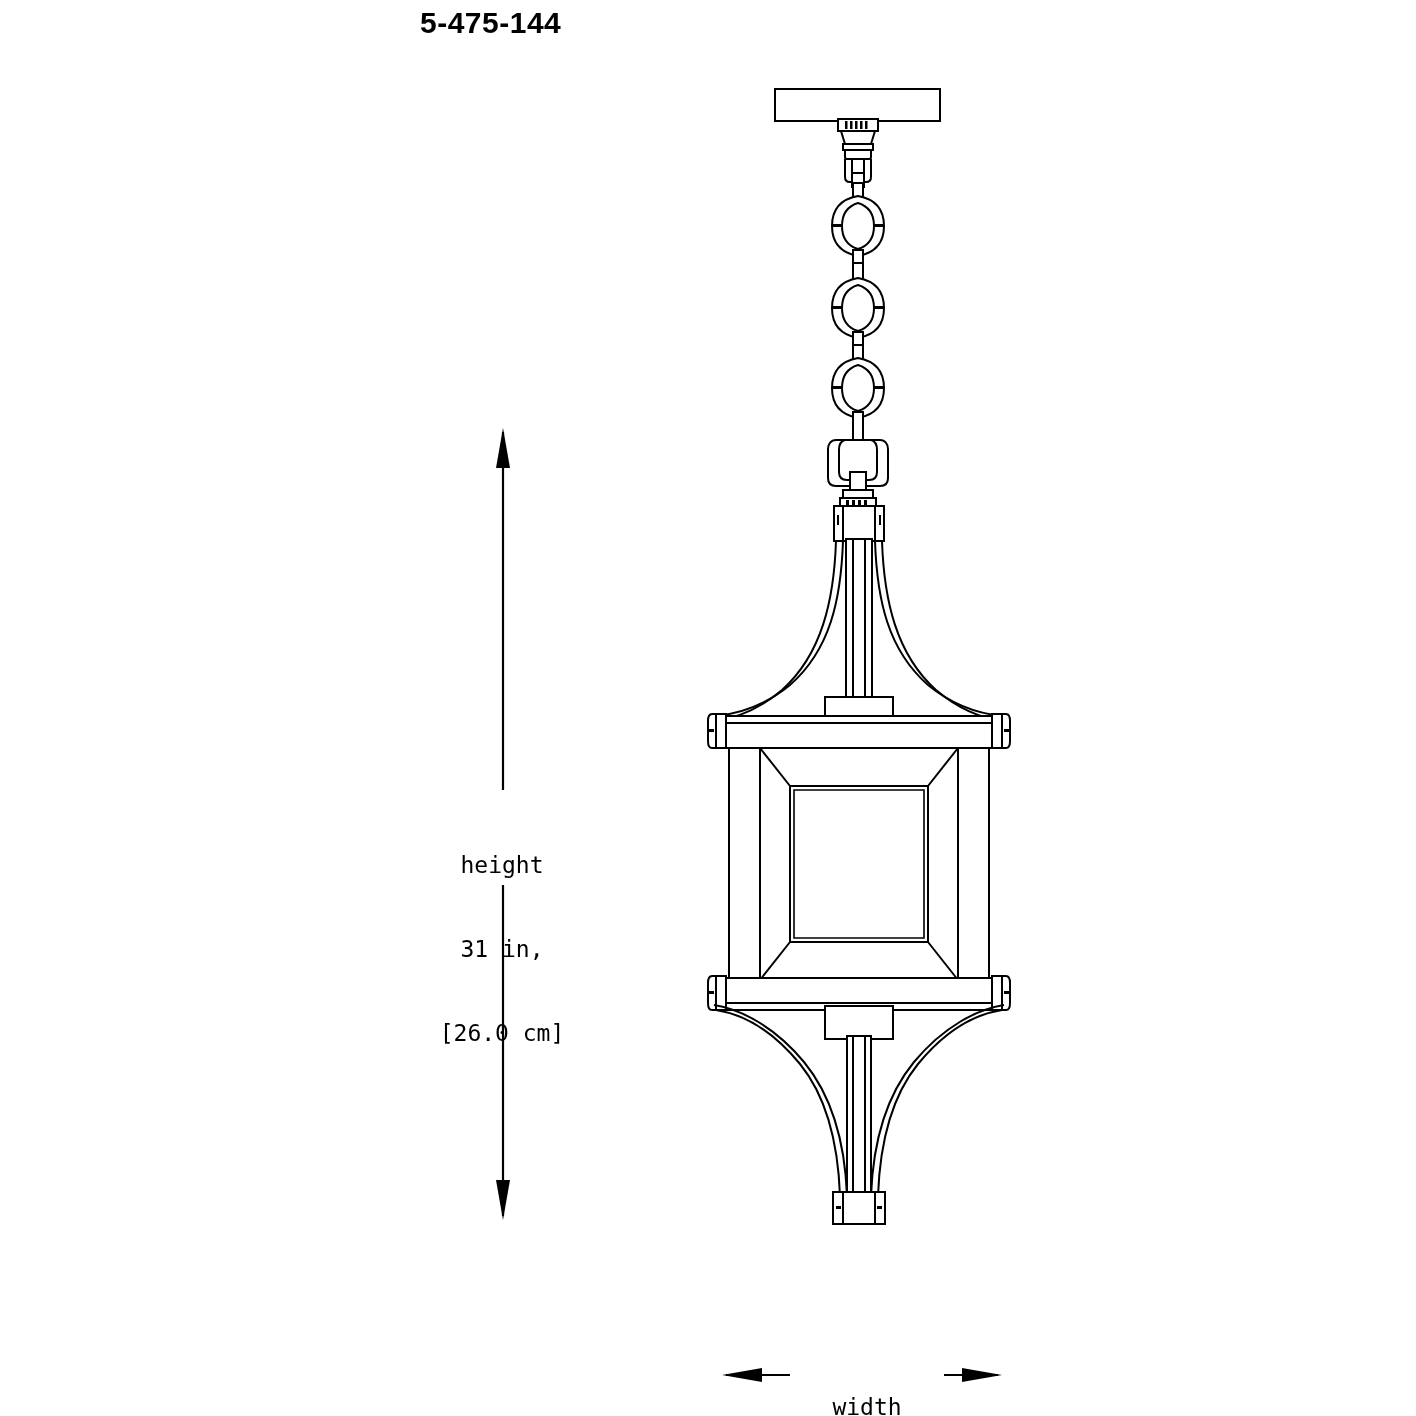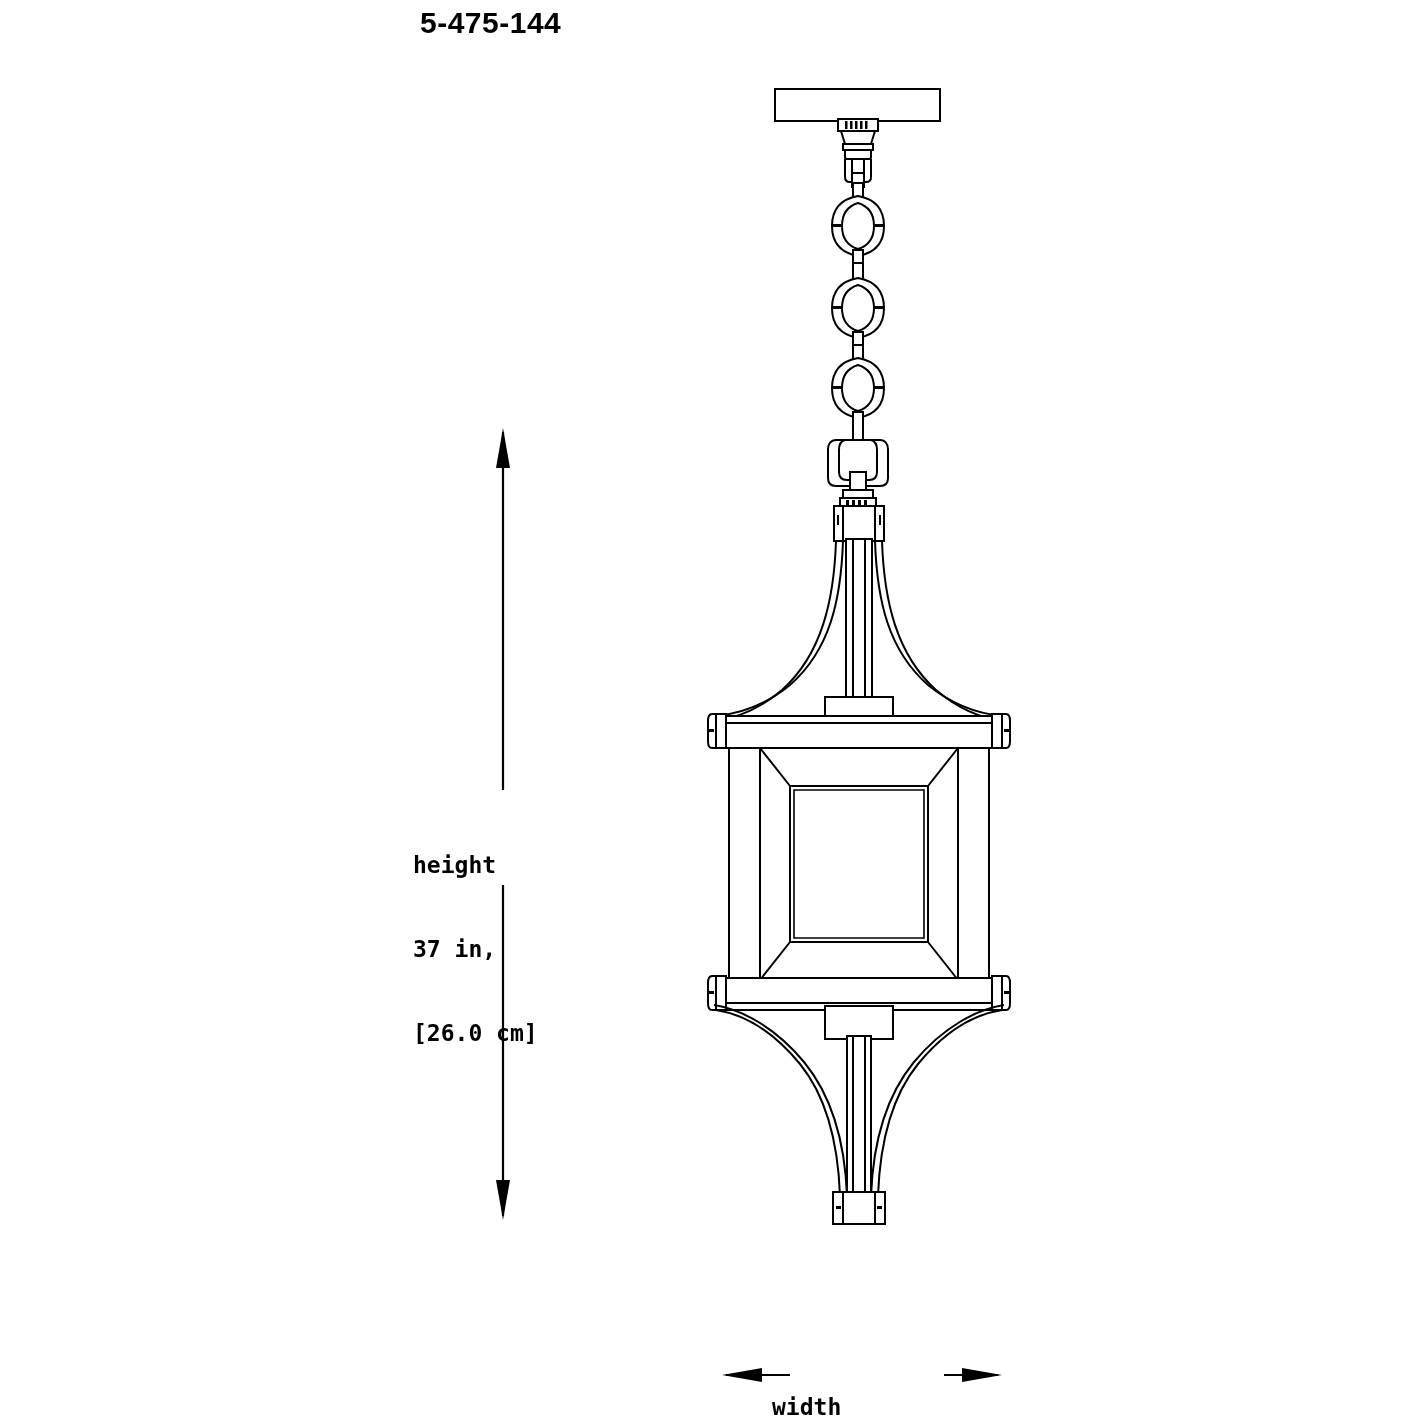--- a/index.html
+++ b/index.html
@@ -29,24 +29,24 @@
     font-size: 30px;
     font-weight: bold;
     letter-spacing: 0.5px;
     color: #000000;
     white-space: nowrap;
   }
   .dim-label {
     position: absolute;
     font-family: "DejaVu Sans Mono", "Liberation Mono", monospace;
     font-size: 23px;
-    font-weight: bold;
+    font-weight: normal;
     color: #000000;
     line-height: 28px;
-    text-align: left;
+    text-align: center;
     white-space: pre;
   }
   #height-label {
     left: 413px;
     top: 795px;
     width: 178px;
   }
   #width-label {
     left: 772px;
     top: 1337px;
@@ -331,21 +331,21 @@
       <line class="dimline" x1="726" y1="1375" x2="790" y2="1375"></line>
       <line class="dimline" x1="944" y1="1375" x2="998" y2="1375"></line>
       <polygon class="arrowfill" points="722,1375 762,1368 762,1382"></polygon>
       <polygon class="arrowfill" points="1002,1375 962,1368 962,1382"></polygon>
     </g>
 
   </svg>
 
   <div class="dim-label" id="height-label">
     <div>height</div>
-    <div>37 in,</div>
+    <div>31 in,</div>
     <div>[26.0 cm]</div>
   </div>
 
   <div class="dim-label" id="width-label">
     <div>width</div>
     
     
   </div>
 
 </div>

